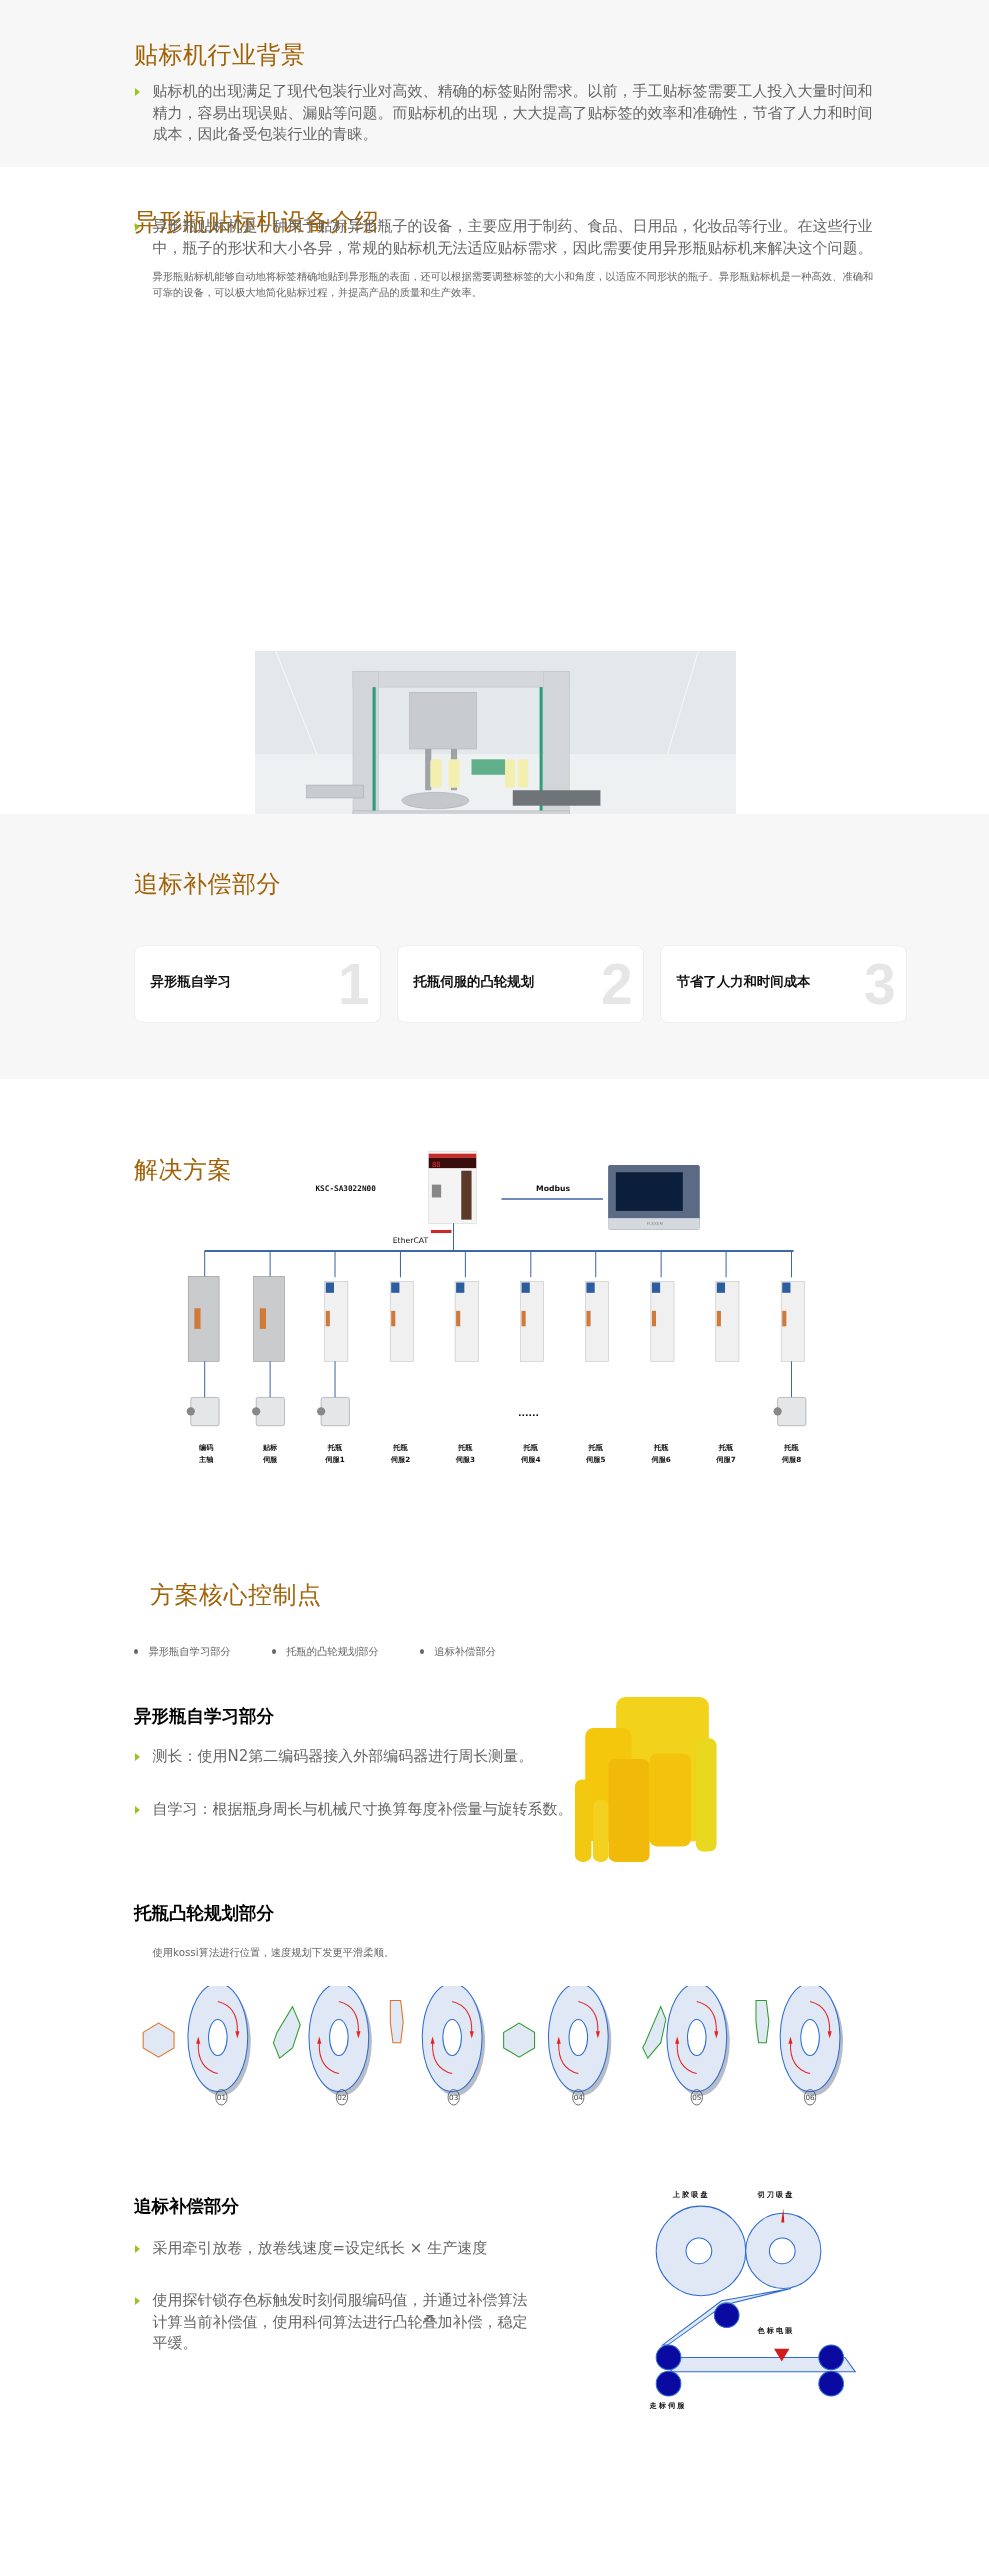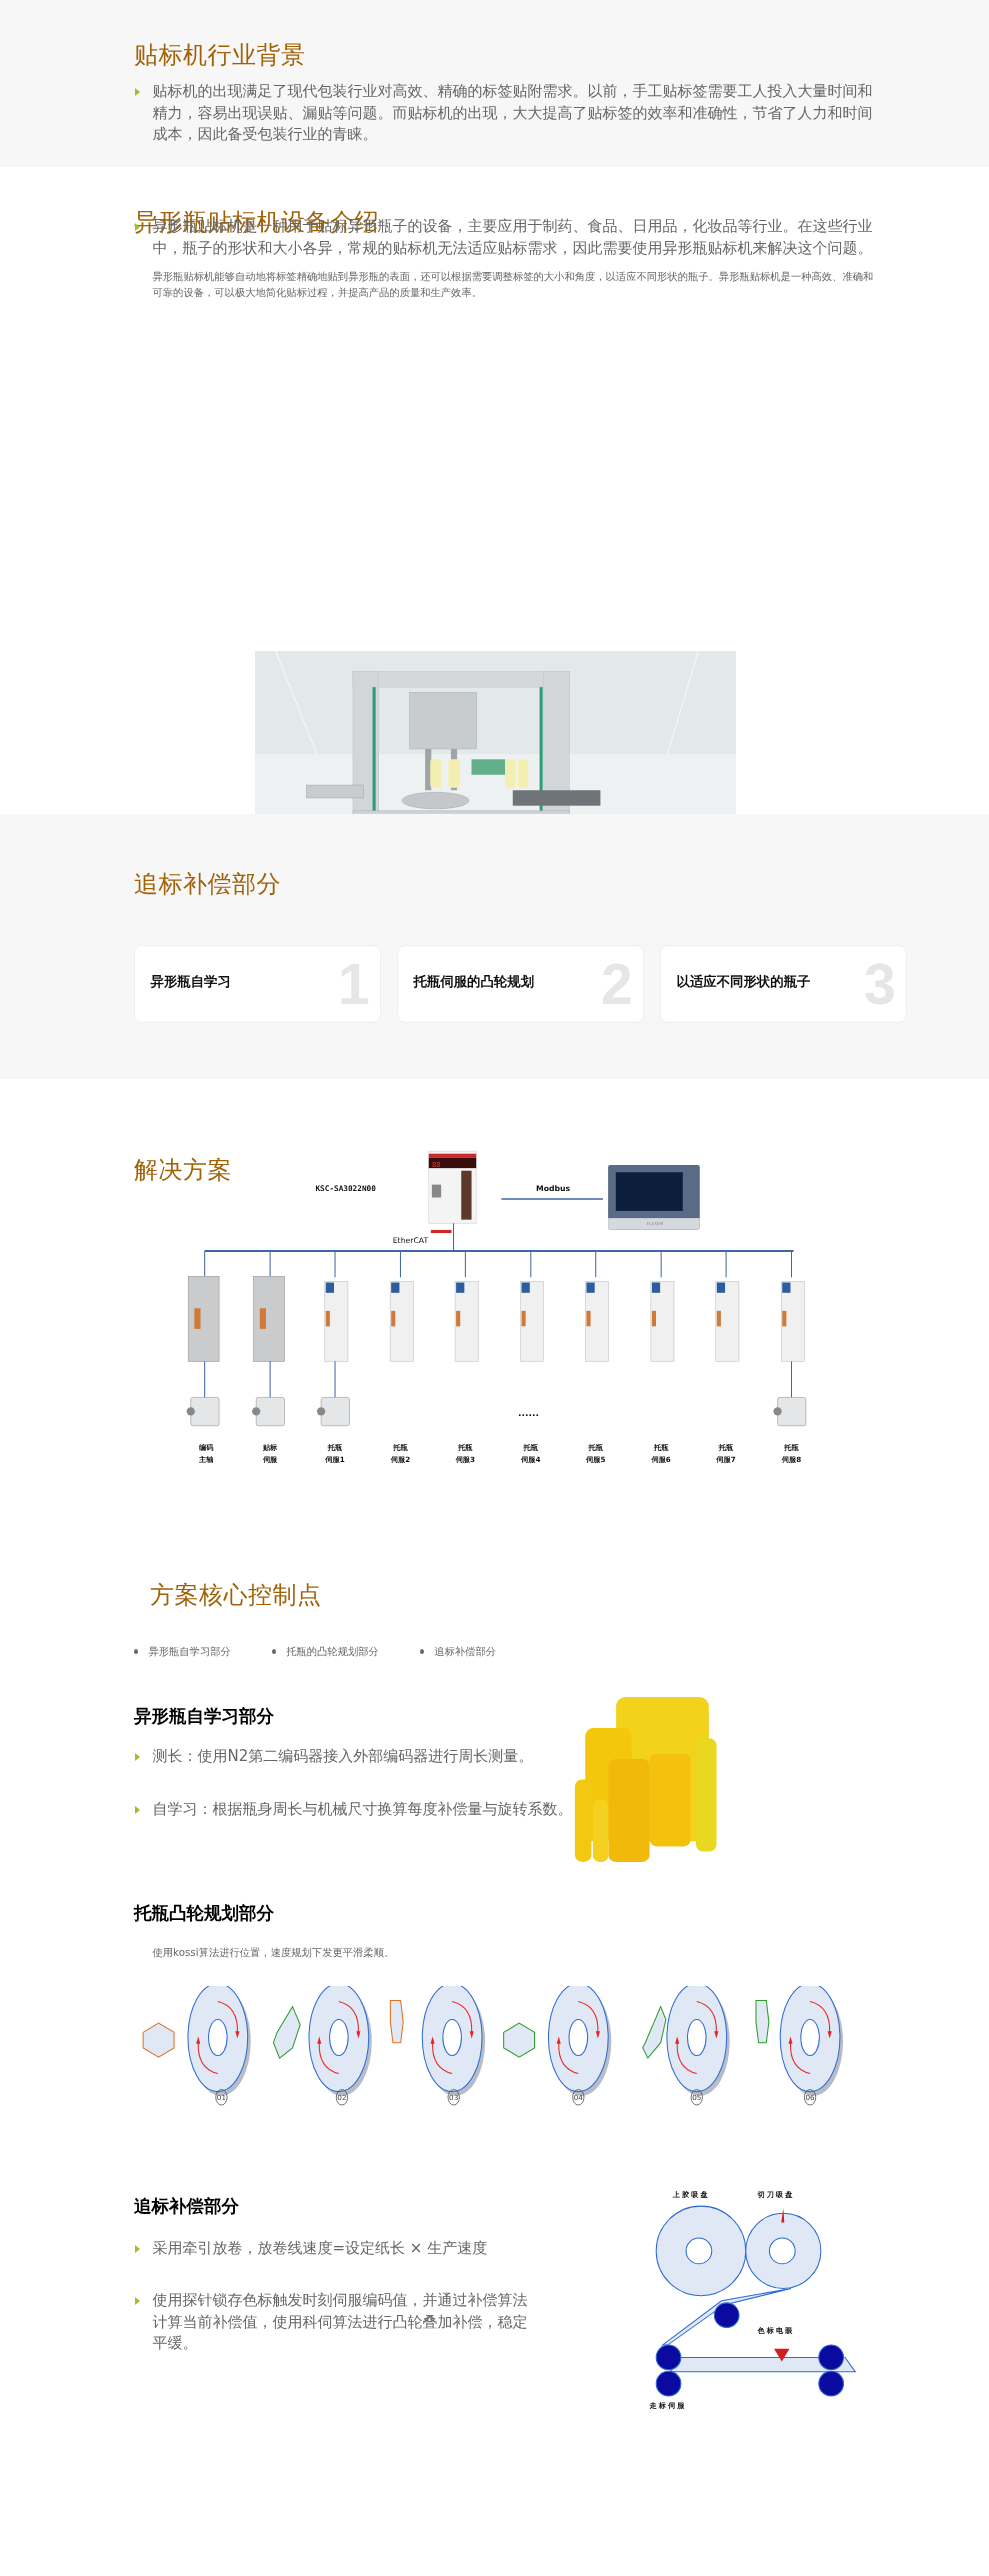--- a/index.html
+++ b/index.html
@@ -112,21 +112,21 @@
     <div class="kp-row">
       <div class="kp-card">
         <span class="label">异形瓶自学习</span>
         <span class="num">1</span>
       </div>
       <div class="kp-card">
         <span class="label">托瓶伺服的凸轮规划</span>
         <span class="num">2</span>
       </div>
       <div class="kp-card">
-        <span class="label">以适应不同形状的瓶子</span>
+        <span class="label">节省了人力和时间成本</span>
         <span class="num">3</span>
       </div>
     </div>
   </div>
 </div>
 
 <div class="section" id="s4">
   <div class="inner">
     <h2 class="title">解决方案</h2>
   </div>

